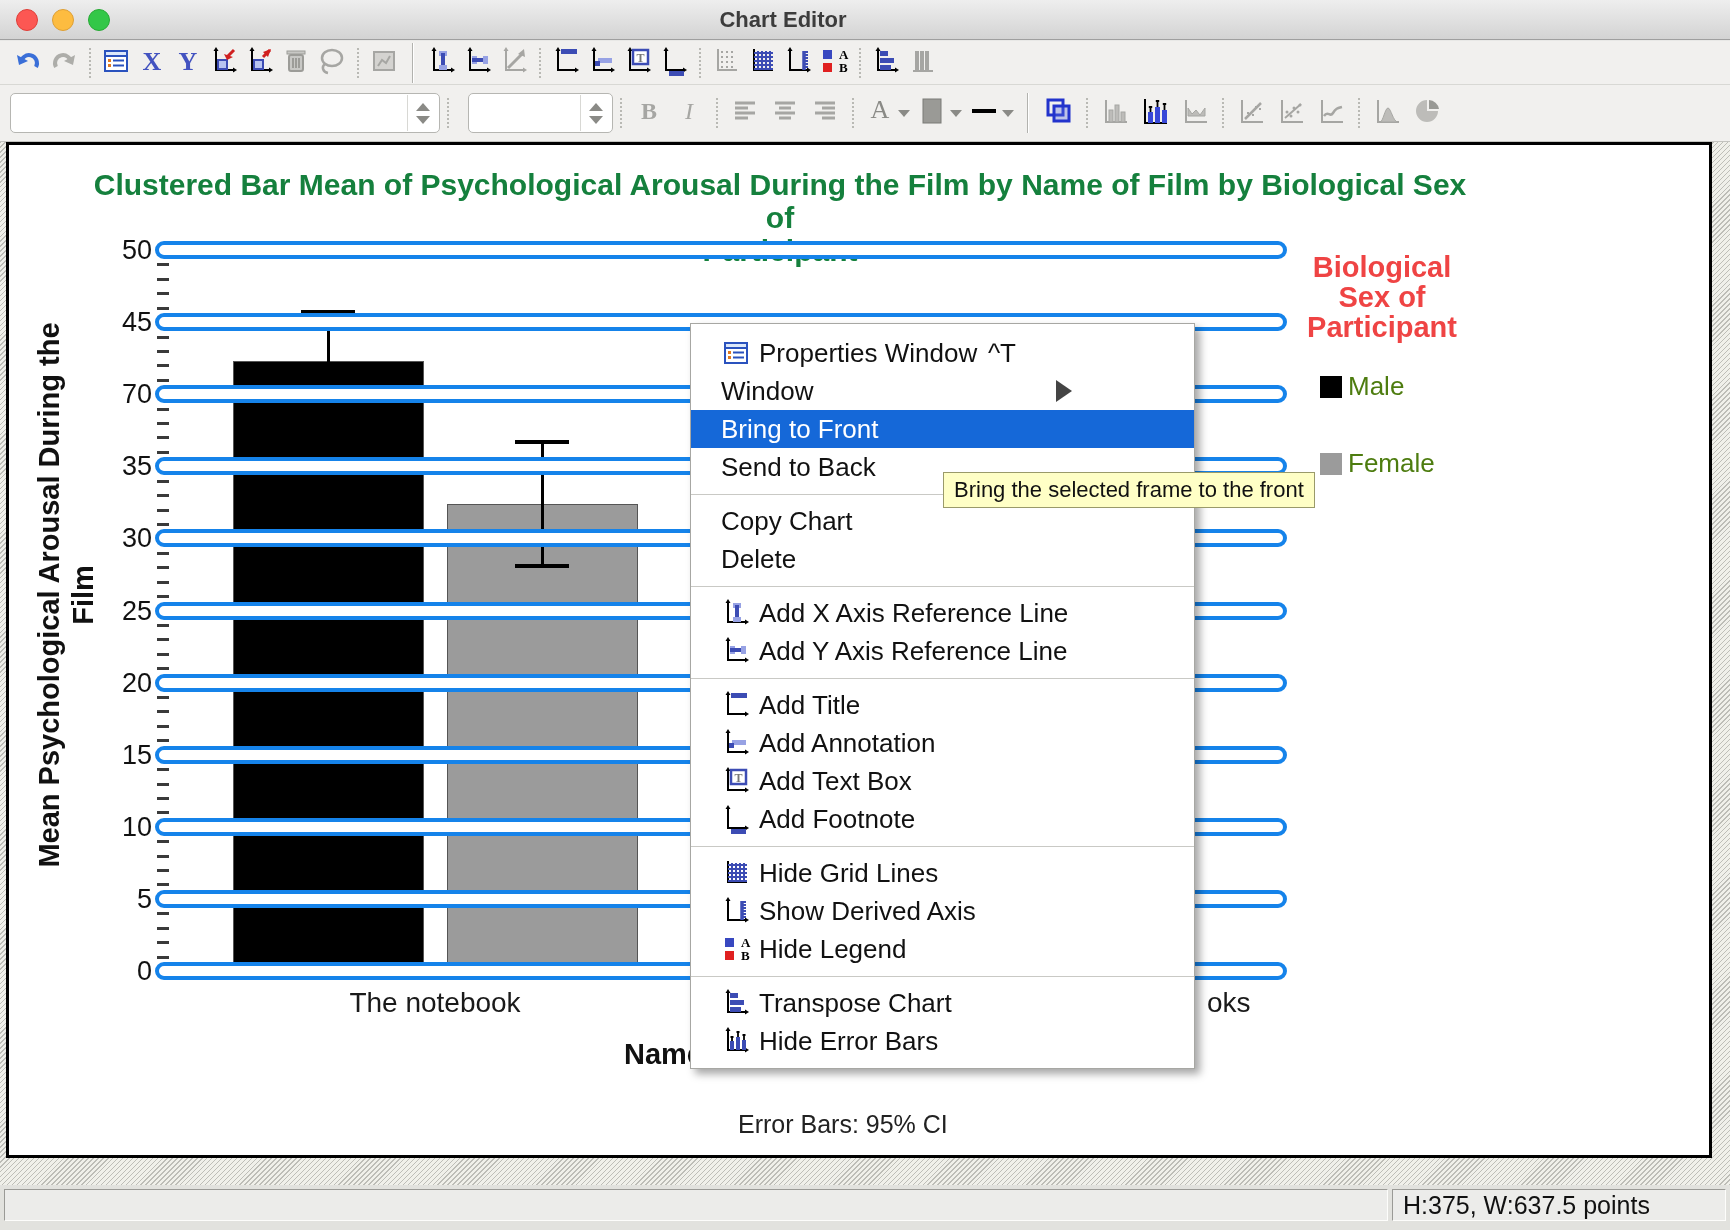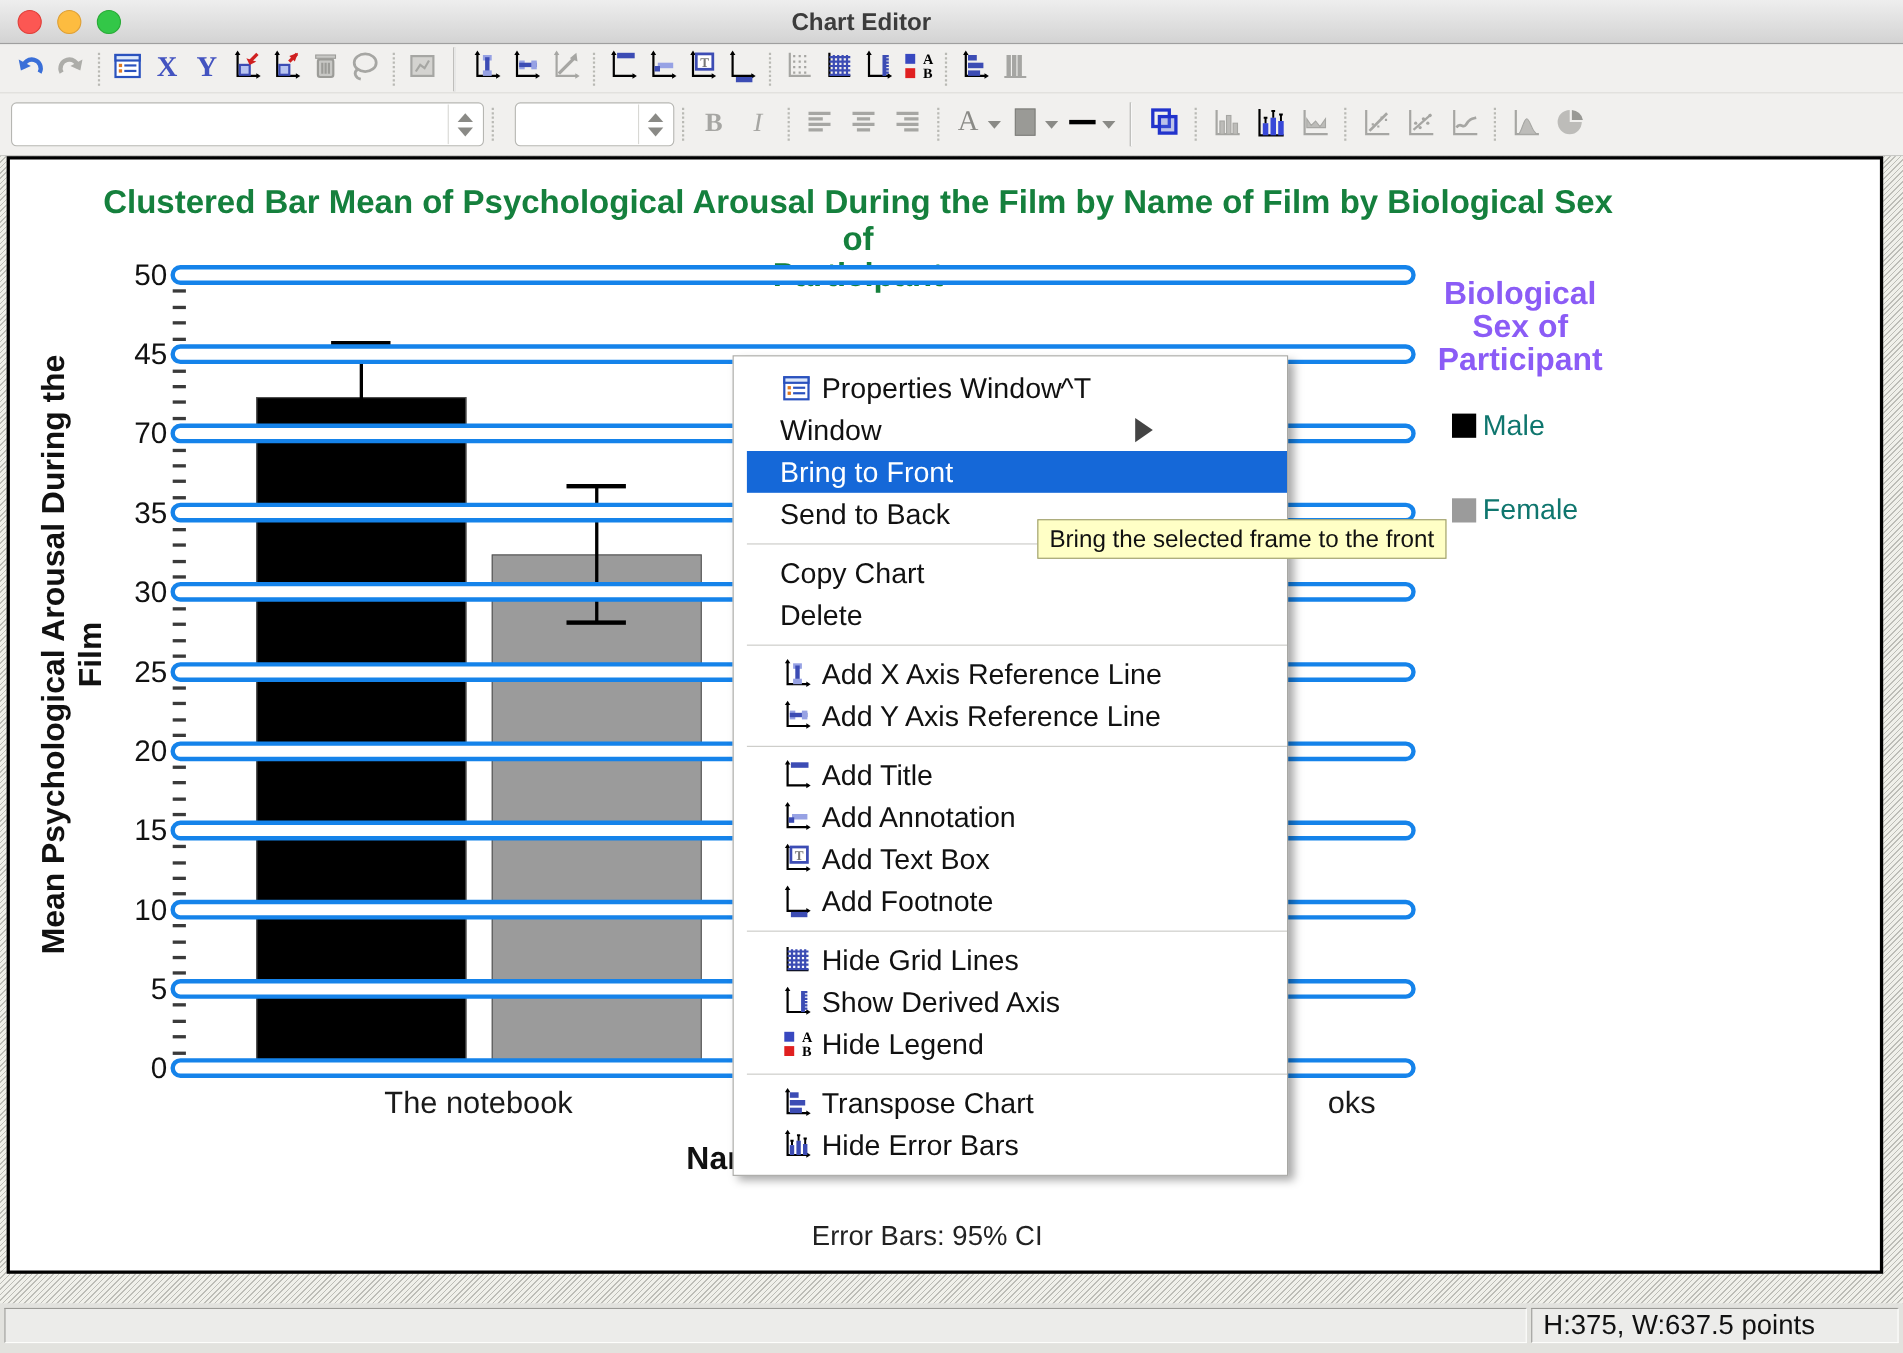--- a/index.html
+++ b/index.html
@@ -45,27 +45,27 @@
   .errcap{position:absolute;height:4px;background:#000;}
   .catlabel{position:absolute;font-size:28px;color:#1a1a1a;white-space:nowrap;}
   #chart-title{position:absolute;left:74px;top:26px;width:1400px;text-align:center;
      font-size:30px;font-weight:bold;color:#15803d;line-height:33px;}
   #y-axis-title{position:absolute;left:-279px;top:418px;width:680px;height:70px;transform:rotate(-90deg);
      text-align:center;font-size:29px;font-weight:bold;color:#111;line-height:34px;}
   #x-axis-title{position:absolute;left:709px;top:896px;transform:translateX(-50%);
      font-size:29px;font-weight:bold;color:#111;white-space:nowrap;}
   #footnote{position:absolute;left:732px;top:968px;font-size:25px;color:#222;}
   #legend{position:absolute;left:1206px;top:110px;width:360px;}
-  #legend-title{text-align:center;font-size:29px;font-weight:bold;color:#8b5cf6;line-height:30px;width:340px;}
+  #legend-title{text-align:center;font-size:29px;font-weight:bold;color:#ef4444;line-height:30px;width:340px;}
   .leg-row{position:absolute;display:flex;align-items:center;gap:6px;}
   .leg-swatch{width:22px;height:22px;flex:0 0 auto;}
-  .leg-label{font-size:26px;color:#0f766e;}
+  .leg-label{font-size:26px;color:#4d7c0f;}
   
-  #context-menu{position:absolute;left:666px;top:323px;width:505px;background:#fff;
-     border:1px solid #a7a7a3;box-shadow:5px 5px 8px rgba(0,0,0,0.35);padding:10px 0 8px 12px;z-index:50;}
+  #context-menu{position:absolute;left:690px;top:323px;width:505px;background:#fff;
+     border:1px solid #a7a7a3;box-shadow:5px 5px 8px rgba(0,0,0,0.35);padding:10px 0 8px 0;z-index:50;}
   .mi{height:38px;display:flex;align-items:center;padding-left:30px;font-size:26px;color:#111;position:relative;}
   .mi .mi-icon{width:30px;height:30px;margin-right:8px;flex:0 0 auto;}
   .mi .mi-icon svg{width:30px;height:30px;}
   .mi.hl{background:#1568d8;color:#fff;}
   .mi .shortcut{position:absolute;right:178px;font-size:26px;color:#111;}
   .mi .subarrow{position:absolute;right:122px;width:0;height:0;
      border-top:11px solid transparent;border-bottom:11px solid transparent;border-left:16px solid #444;}
   .msep{height:16px;display:flex;align-items:center;}
   .msep div{width:100%;height:1px;background:#c9c9c5;}
   

